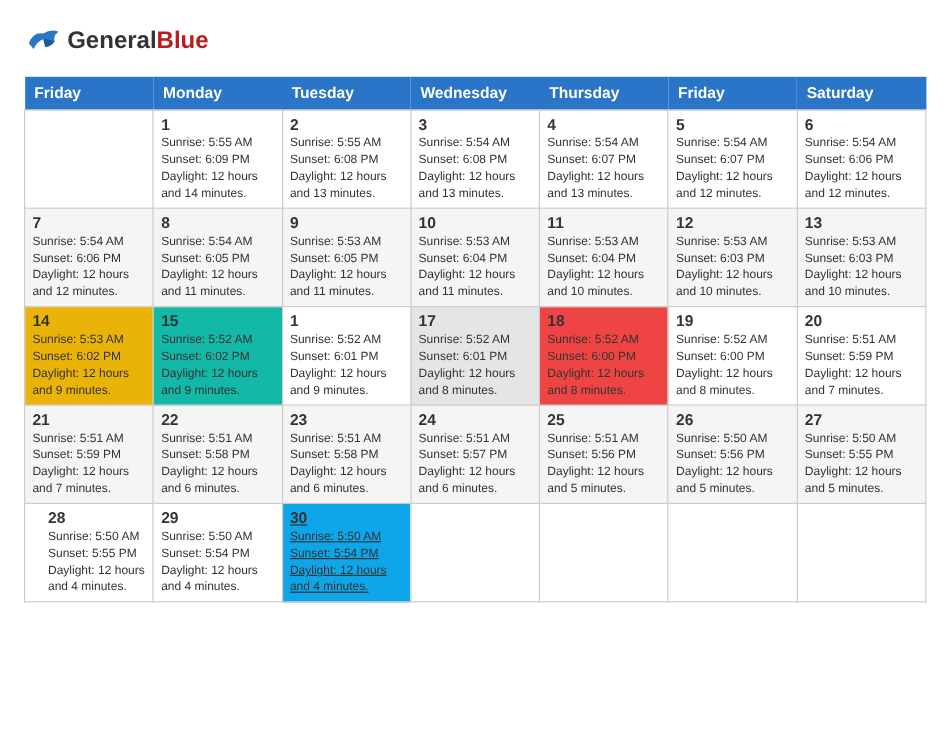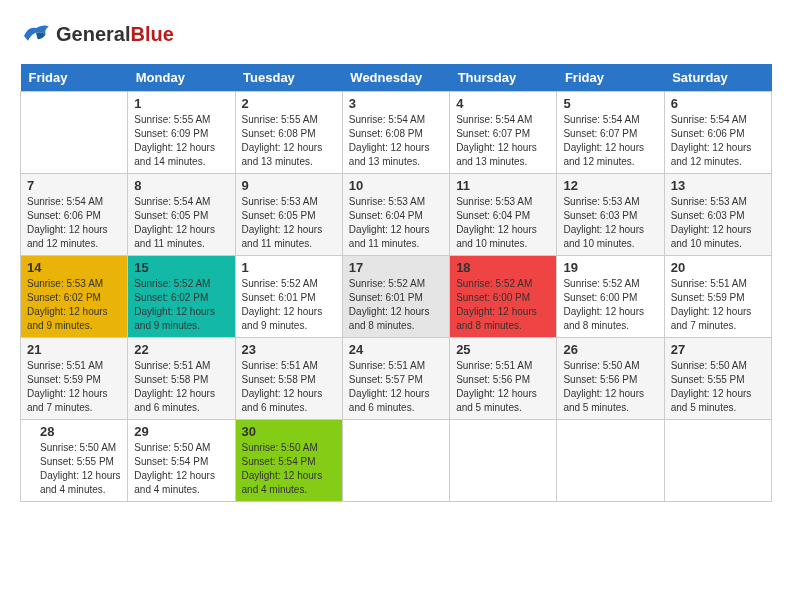--- a/index.html
+++ b/index.html
@@ -318,21 +318,21 @@
 Daylight: 12 hours
 and 4 minutes.</div>
         </td>
         <td style="background-color: rgb(255, 255, 255);">
           <span class="day-number">29</span>
           <div class="day-info" style="white-space: pre-line;">Sunrise: 5:50 AM
 Sunset: 5:54 PM
 Daylight: 12 hours
 and 4 minutes.</div>
         </td>
-        <td style="background-color: #84cc16;">
+        <td style="background-color: #0ea5e9; text-decoration: underline;">
           <span class="day-number">30</span>
           <div class="day-info" style="white-space: pre-line;">Sunrise: 5:50 AM
 Sunset: 5:54 PM
 Daylight: 12 hours
 and 4 minutes.</div>
         </td>
         <td class="empty-cell"></td>
         <td class="empty-cell"></td>
         <td class="empty-cell"></td>
         <td class="empty-cell"></td>

